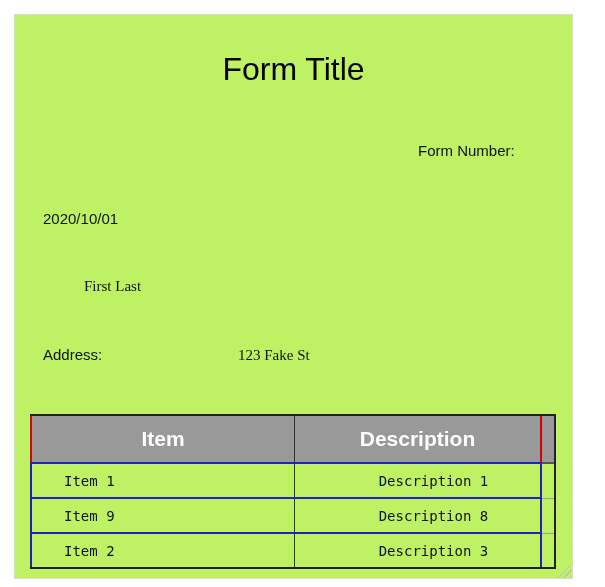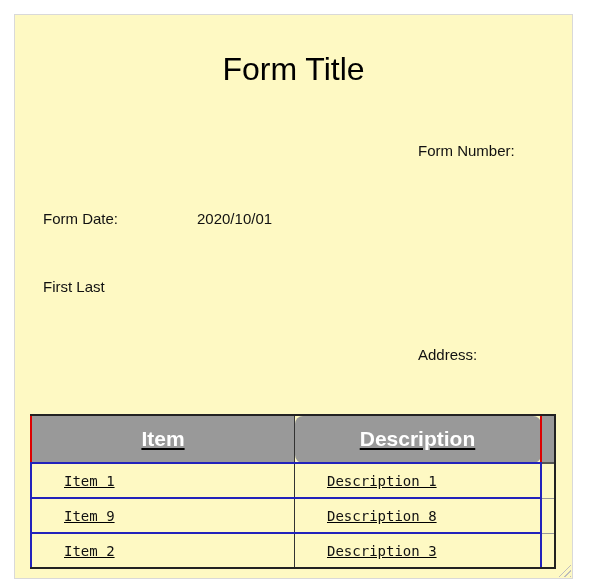--- a/index.html
+++ b/index.html
@@ -10,21 +10,21 @@
     background: #ffffff;
     font-family: "Liberation Sans", "DejaVu Sans", sans-serif;
   }
 
   .form-container {
     position: absolute;
     left: 14px;
     top: 14px;
     width: 557px;
     height: 563px;
-    background: #fef9c3;
+    background: #bef264;
     border: 1px solid #d9d9d9;
     overflow: hidden;
   }
 
   .form-title {
     margin: 36px 0 0 0;
     text-align: center;
     font-size: 32px;
     font-weight: normal;
     color: #000000;
@@ -48,30 +48,30 @@
   .field-label {
     width: 154px;
     flex: 0 0 154px;
   }
 
   .field-value {
     flex: 1;
   }
 
   .field-value.handwriting {
-    font-family: Liberation Sans, sans-serif;
+    font-family: Liberation Serif, serif;
     font-size: 15px;
+    margin-left: 41px;
   }
 
   .table-wrap {
     margin: 52px 0 0 15px;
     width: 524px;
     border: 2px solid #222222;
     border-left: none;
-    text-decoration: underline;
   }
 
   table.items-table {
     border-collapse: collapse;
     table-layout: fixed;
     width: 100%;
   }
 
   table.items-table col.c1 { width: 263px; }
   table.items-table col.c2 { width: 246px; }
@@ -88,21 +88,20 @@
     overflow: hidden;
   }
 
   table.items-table th.c1 {
     border-left: 2px solid #dd0000;
     border-right: 1px solid #333333;
   }
 
   table.items-table th.c2 {
     border-right: 2px solid #dd0000;
-    border-radius: 8px;
   }
 
   table.items-table th.c3 {
     border-bottom: 2px solid #555555;
   }
 
   table.items-table td {
     font-family: "DejaVu Sans Mono", "Liberation Mono", monospace;
     font-size: 14px;
     color: #111111;
@@ -113,20 +112,21 @@
     white-space: nowrap;
   }
 
   table.items-table td.c1 {
     border-left: 2px solid #2222bb;
     border-right: 1px solid #333333;
   }
 
   table.items-table td.c2 {
     border-right: 2px solid #2222bb;
+    text-align: center;
   }
 
   table.items-table td.c3 {
     padding: 0;
   }
 
   table.items-table tr.body-row:not(:last-child) td.c1,
   table.items-table tr.body-row:not(:last-child) td.c2 {
     border-bottom: 2px solid #2222bb;
   }
@@ -151,28 +151,28 @@
 
 <div class="form-container">
 
   <h1 class="form-title">Form Title</h1>
 
   <div class="fields">
     <div class="field-row">
       <span class="field-label">Form Number:</span>
     </div>
     <div class="field-row">
-      <span class="field-label">Form Date:</span>
       <span class="field-value">2020/10/01</span>
     </div>
     <div class="field-row">
       <span class="field-value handwriting">First Last</span>
     </div>
     <div class="field-row">
       <span class="field-label">Address:</span>
+      <span class="field-value handwriting">123 Fake St</span>
     </div>
   </div>
 
   <div class="table-wrap">
     <table class="items-table">
       <colgroup>
         <col class="c1">
           <col class="c2">
           <col class="c3">
       </colgroup>

